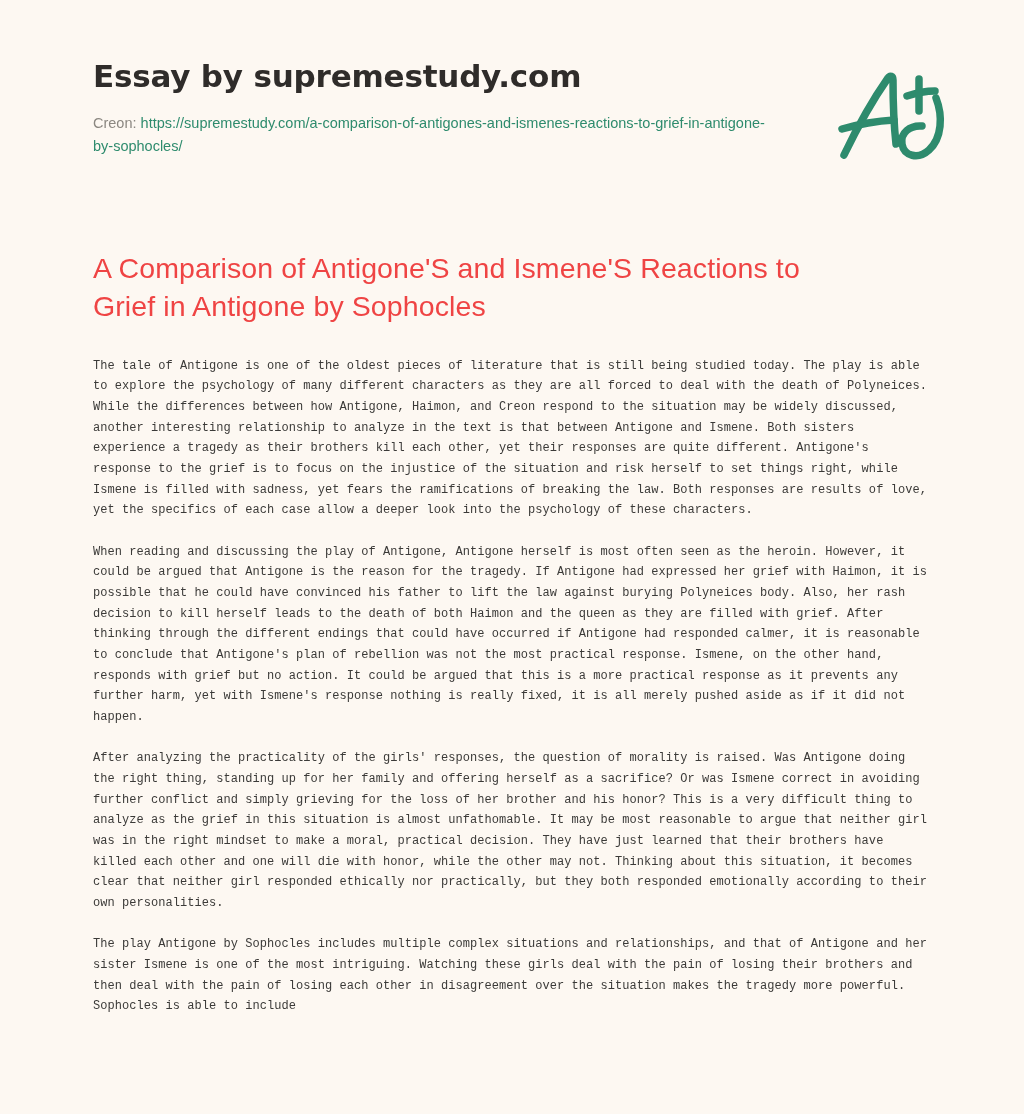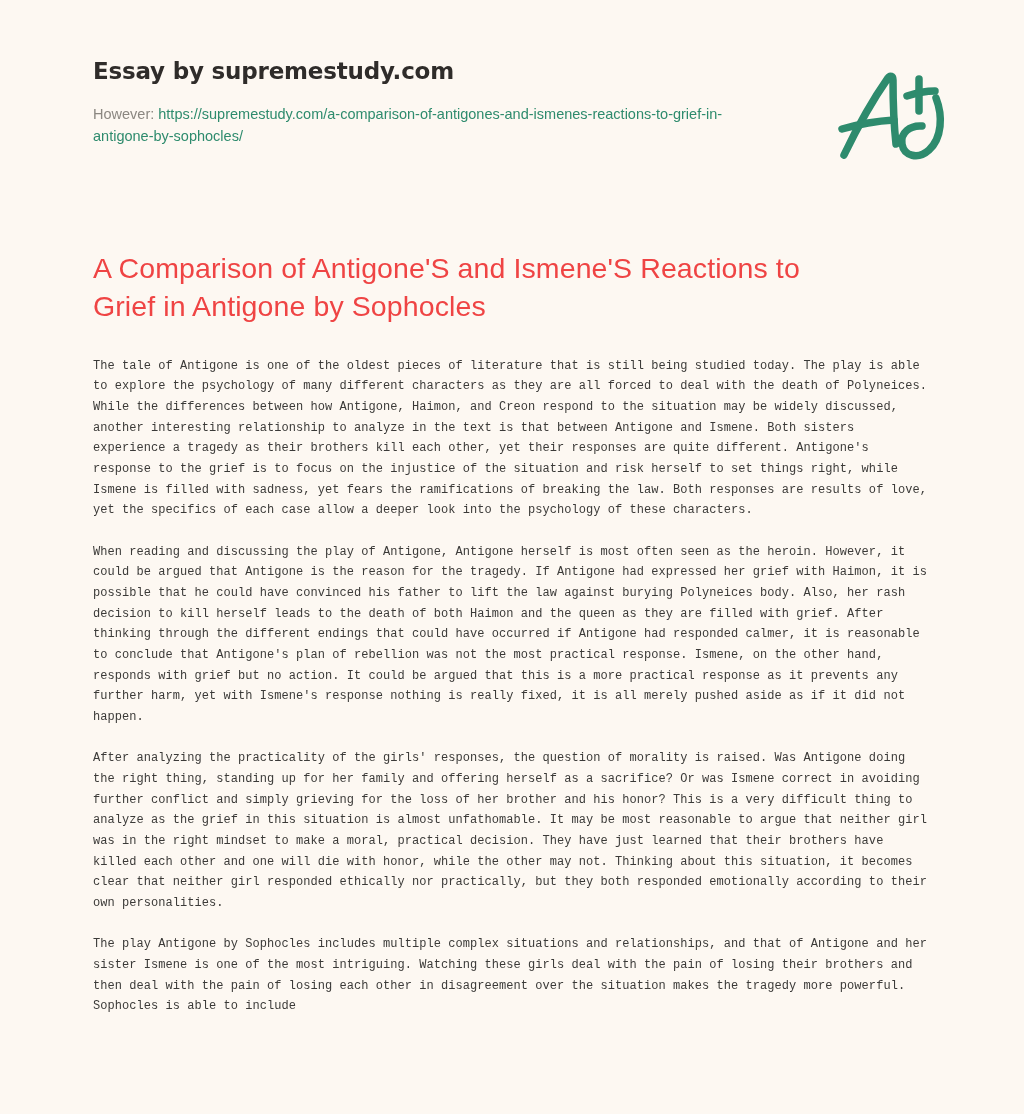--- a/index.html
+++ b/index.html
@@ -21,21 +21,21 @@
     box-sizing: border-box;
   }
   .header {
     position: absolute;
     left: 93px;
     top: 58px;
     width: 700px;
   }
   .site-title {
     font-family: "DejaVu Sans", sans-serif;
-    font-size: 23px;
+    font-size: 31px;
     font-weight: bold;
     color: #2f2c2a;
     letter-spacing: -0.2px;
     line-height: 1.2;
     margin: 0;
   }
   .source-line {
     margin-top: 17px;
     font-family: "Liberation Sans", sans-serif;
     font-size: 14.5px;
@@ -94,21 +94,21 @@
   }
 </style>
 </head>
 <body>
 
 <div class="page">
 
   <div class="header">
     <h1 class="site-title">Essay by supremestudy.com</h1>
     <div class="source-line">
-      <span class="source-label">However:</span>
+      <span class="source-label">Creon:</span>
       <a class="source-url" href="#">https://supremestudy.com/a-comparison-of-antigones-and-ismenes-reactions-to-grief-in-antigone-by-sophocles/</a>
     </div>
   </div>
 
   <div class="logo">
     <svg viewBox="0 0 122 120" xmlns="http://www.w3.org/2000/svg" aria-hidden="true">
       <g fill="none" stroke="#2e8b6d" stroke-width="7.5" stroke-linecap="round" stroke-linejoin="round">
         <path d="M14 99 C26 74 44 42 58 22 C60 19 63 20 63 24 C63 46 64 70 66 88"></path>
         <path d="M12 73 C26 69 47 65 64 64"></path>
         <path d="M77 40 C86 37 97 35 105 35"></path>

